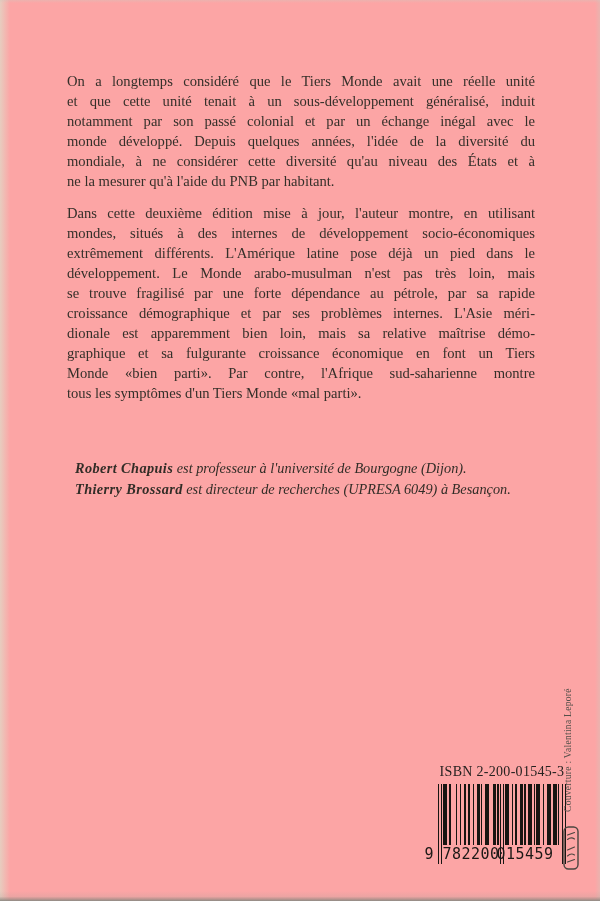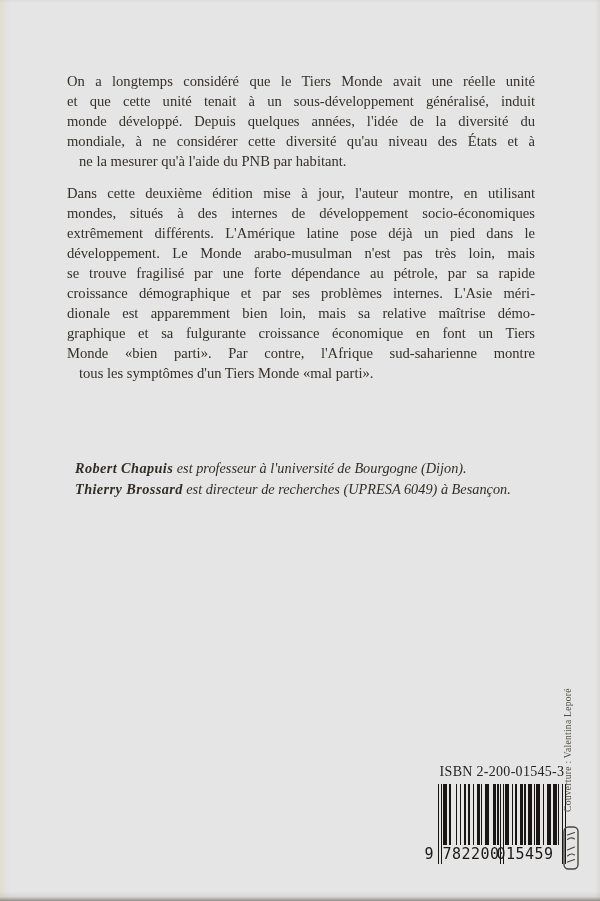--- a/index.html
+++ b/index.html
@@ -3,33 +3,33 @@
 <meta charset="utf-8">
 <style>
   html,body{margin:0;padding:0;}
   body{
     width:600px;height:901px;overflow:hidden;
     font-family:"Liberation Serif","DejaVu Serif",serif;
     background:#fbfaf5;
   }
   .cover{
     position:relative;width:600px;height:901px;
-    background:#e5e5e5;color:#35302a;
+    background:#fca5a5;color:#35302a;
   }
   
   .synopsis{
     position:absolute;left:67px;top:71px;width:468px;
     font-size:14.6px;line-height:20px;
   }
   .para{margin:0 0 12px 0;}
   .tline{
     text-align:justify;text-align-last:justify;
     white-space:normal;
   }
-  .tline.lastline{text-align-last:left;margin-left:12px;}
+  .tline.lastline{text-align-last:left;}
   
   .authors{
     position:absolute;left:67px;top:458px;width:472px;
     font-size:14.3px;line-height:21px;font-style:italic;color:#322d27;
   }
   .aname{font-weight:bold;letter-spacing:.4px;margin-left:8px;}
   
   .barcode-block{
     position:absolute;left:393px;top:764px;width:128px;margin-left:45px;
   }
@@ -69,20 +69,21 @@
 </style>
 </head>
 <body>
 
 <div class="cover">
 
   <div class="synopsis">
     <div class="para">
         <div class="tline">On a longtemps considéré que le Tiers Monde avait une réelle unité</div>
         <div class="tline">et que cette unité tenait à un sous-développement généralisé, induit</div>
+        <div class="tline">notamment par son passé colonial et par un échange inégal avec le</div>
         <div class="tline">monde développé. Depuis quelques années, l'idée de la diversité du</div>
         <div class="tline">mondiale, à ne considérer cette diversité qu'au niveau des États et à</div>
         <div class="tline lastline">ne la mesurer qu'à l'aide du PNB par habitant.</div>
       </div>
     <div class="para">
         <div class="tline">Dans cette deuxième édition mise à jour, l'auteur montre, en utilisant</div>
         <div class="tline">mondes, situés à des internes de développement socio-économiques</div>
         <div class="tline">extrêmement différents. L'Amérique latine pose déjà un pied dans le</div>
         <div class="tline">développement. Le Monde arabo-musulman n'est pas très loin, mais</div>
         <div class="tline">se trouve fragilisé par une forte dépendance au pétrole, par sa rapide</div>

